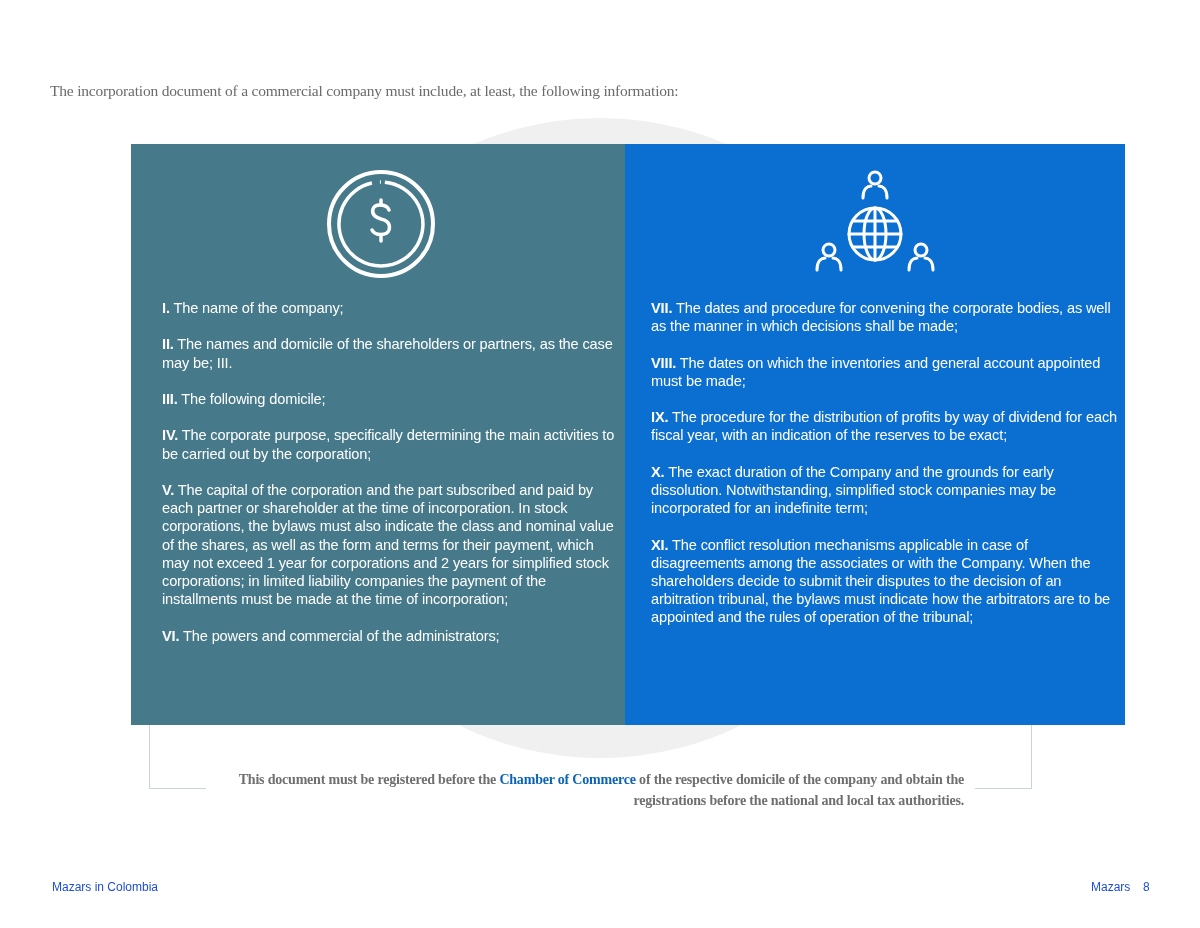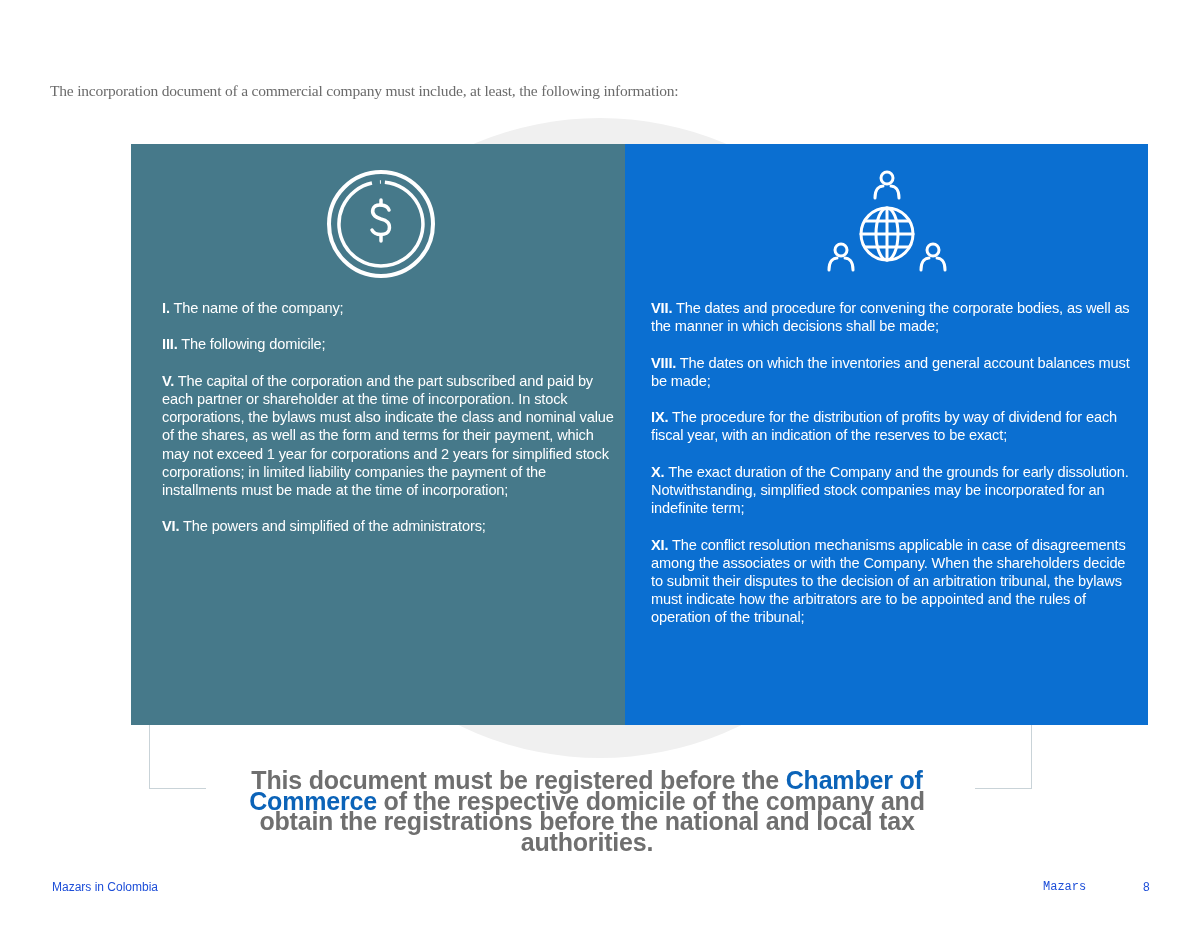--- a/index.html
+++ b/index.html
@@ -16,51 +16,51 @@
     .bg-circle {
       position: absolute; left: 280px; top: 118px;
       width: 640px; height: 640px; border-radius: 50%;
       background: #f0f0f0;
     }
     .card {
       position: absolute; top: 144px; height: 581px; width: 500px;
       color: #ffffff;
     }
     .card-left { left: 131px; background: #46798a; }
-    .card-right { left: 625px; background: #0b6fd1; padding-left: 23px; }
+    .card-right { left: 625px; background: #0b6fd1; }
     .card .icon-wrap {
       position: absolute; left: 0; right: 0; top: 20px; height: 120px;
       display: flex; justify-content: center; align-items: center;
     }
     .card .items {
       position: absolute; left: 31px; right: 10px; top: 155px;
       font-size: 14.6px; line-height: 18.2px; letter-spacing: -0.15px;
       font-family: "Liberation Sans", sans-serif;
     }
     .card-right .items { left: 26px; right: 8px; }
     .item { margin: 0 0 18.2px 0; }
     .item .num { font-weight: bold; }
     .bracket {
       position: absolute; border-color: #c9d3d8; border-style: solid;
     }
     .bracket-left { left: 149px; top: 725px; width: 56px; height: 63px; border-width: 0 0 1px 1px; }
     .bracket-right { left: 975px; top: 725px; width: 56px; height: 63px; border-width: 0 1px 1px 0; }
     .note {
       position: absolute; left: 210px; width: 754px; top: 770px;
-      text-align: center; font-weight: bold; color: #6f6f6f;
-      font-size: 25px; line-height: 20.5px; letter-spacing: -0.2px;
-      font-family: Liberation Sans, sans-serif;
+      text-align: right; font-weight: bold; color: #6f6f6f;
+      font-size: 14px; line-height: 20.5px; letter-spacing: -0.2px;
+      font-family: Liberation Serif, serif;
     }
     .note .hl { color: #0b63b8; }
     .footer {
       position: absolute; top: 880px; font-size: 12px; color: #1d4ed8;
       font-family: "Liberation Sans", sans-serif;
     }
     .footer-left { left: 52px; }
-    .footer-brand { left: 1043px; font-family: Liberation Mono, monospace; }
+    .footer-brand { left: 1091px; }
     .footer-page { left: 1143px; }
   </style>
 </head>
 <body>
 
 <div class="intro">The incorporation document of a commercial company must include, at least, the following information:</div>
 
 <div class="bg-circle"></div>
 
 <div class="card card-left">
@@ -68,23 +68,25 @@
     <svg width="112" height="112" viewBox="0 0 112 112">
       <circle cx="56" cy="56" r="52" fill="none" stroke="#ffffff" stroke-width="4"></circle>
       <path d="M56 14 A42 42 0 1 1 55.9 14" fill="none" stroke="#ffffff" stroke-width="3.5" stroke-dasharray="250 8" stroke-dashoffset="-4"></path>
       <path d="M64 42 C62 36 50 35 48 41 C46 47 52 50 56 51 C61 52 66 55 64 62 C62 68 50 68 47 62" fill="none" stroke="#ffffff" stroke-width="3.5" stroke-linecap="round"></path>
       <line x1="56" y1="32" x2="56" y2="37" stroke="#ffffff" stroke-width="3.5" stroke-linecap="round"></line>
       <line x1="56" y1="67" x2="56" y2="73" stroke="#ffffff" stroke-width="3.5" stroke-linecap="round"></line>
     </svg>
   </div>
   <div class="items">
     <div class="item"><span class="num">I.</span><span> The name of the company;</span></div>
+    <div class="item"><span class="num">II.</span><span> The names and domicile of the shareholders or partners, as the case may be; III.</span></div>
     <div class="item"><span class="num">III.</span><span> The following domicile;</span></div>
+    <div class="item"><span class="num">IV.</span><span> The corporate purpose, specifically determining the main activities to be carried out by the corporation;</span></div>
     <div class="item"><span class="num">V.</span><span> The capital of the corporation and the part subscribed and paid by each partner or shareholder at the time of incorporation. In stock corporations, the bylaws must also indicate the class and nominal value of the shares, as well as the form and terms for their payment, which may not exceed 1 year for corporations and 2 years for simplified stock corporations; in limited liability companies the payment of the installments must be made at the time of incorporation;</span></div>
-    <div class="item"><span class="num">VI.</span><span> The powers and simplified of the administrators;</span></div>
+    <div class="item"><span class="num">VI.</span><span> The powers and commercial of the administrators;</span></div>
   </div>
 </div>
 
 <div class="card card-right">
   <div class="icon-wrap">
     <svg width="130" height="112" viewBox="0 0 130 112">
       <g fill="none" stroke="#ffffff" stroke-width="3" stroke-linecap="round">
 
         <circle cx="65" cy="10" r="6"></circle>
         <path d="M53 30 C53 20 58 18 61 18 M77 30 C77 20 72 18 69 18"></path>
@@ -99,21 +101,21 @@
         <circle cx="19" cy="82" r="6"></circle>
         <path d="M7 102 C7 92 12 90 15 90 M31 102 C31 92 26 90 23 90"></path>
 
         <circle cx="111" cy="82" r="6"></circle>
         <path d="M99 102 C99 92 104 90 107 90 M123 102 C123 92 118 90 115 90"></path>
       </g>
     </svg>
   </div>
   <div class="items">
     <div class="item"><span class="num">VII.</span><span> The dates and procedure for convening the corporate bodies, as well as the manner in which decisions shall be made;</span></div>
-    <div class="item"><span class="num">VIII.</span><span> The dates on which the inventories and general account balances must be made;</span></div>
+    <div class="item"><span class="num">VIII.</span><span> The dates on which the inventories and general account appointed must be made;</span></div>
     <div class="item"><span class="num">IX.</span><span> The procedure for the distribution of profits by way of dividend for each fiscal year, with an indication of the reserves to be exact;</span></div>
     <div class="item"><span class="num">X.</span><span> The exact duration of the Company and the grounds for early dissolution. Notwithstanding, simplified stock companies may be incorporated for an indefinite term;</span></div>
     <div class="item"><span class="num">XI.</span><span> The conflict resolution mechanisms applicable in case of disagreements among the associates or with the Company. When the shareholders decide to submit their disputes to the decision of an arbitration tribunal, the bylaws must indicate how the arbitrators are to be appointed and the rules of operation of the tribunal;</span></div>
   </div>
 </div>
 
 <div class="bracket bracket-left"></div>
 <div class="bracket bracket-right"></div>
 
 <div class="note"><span>This document must be registered before the </span><span class="hl">Chamber of Commerce</span><span> of the respective domicile of the company and obtain the registrations before the national and local tax authorities.</span></div>

